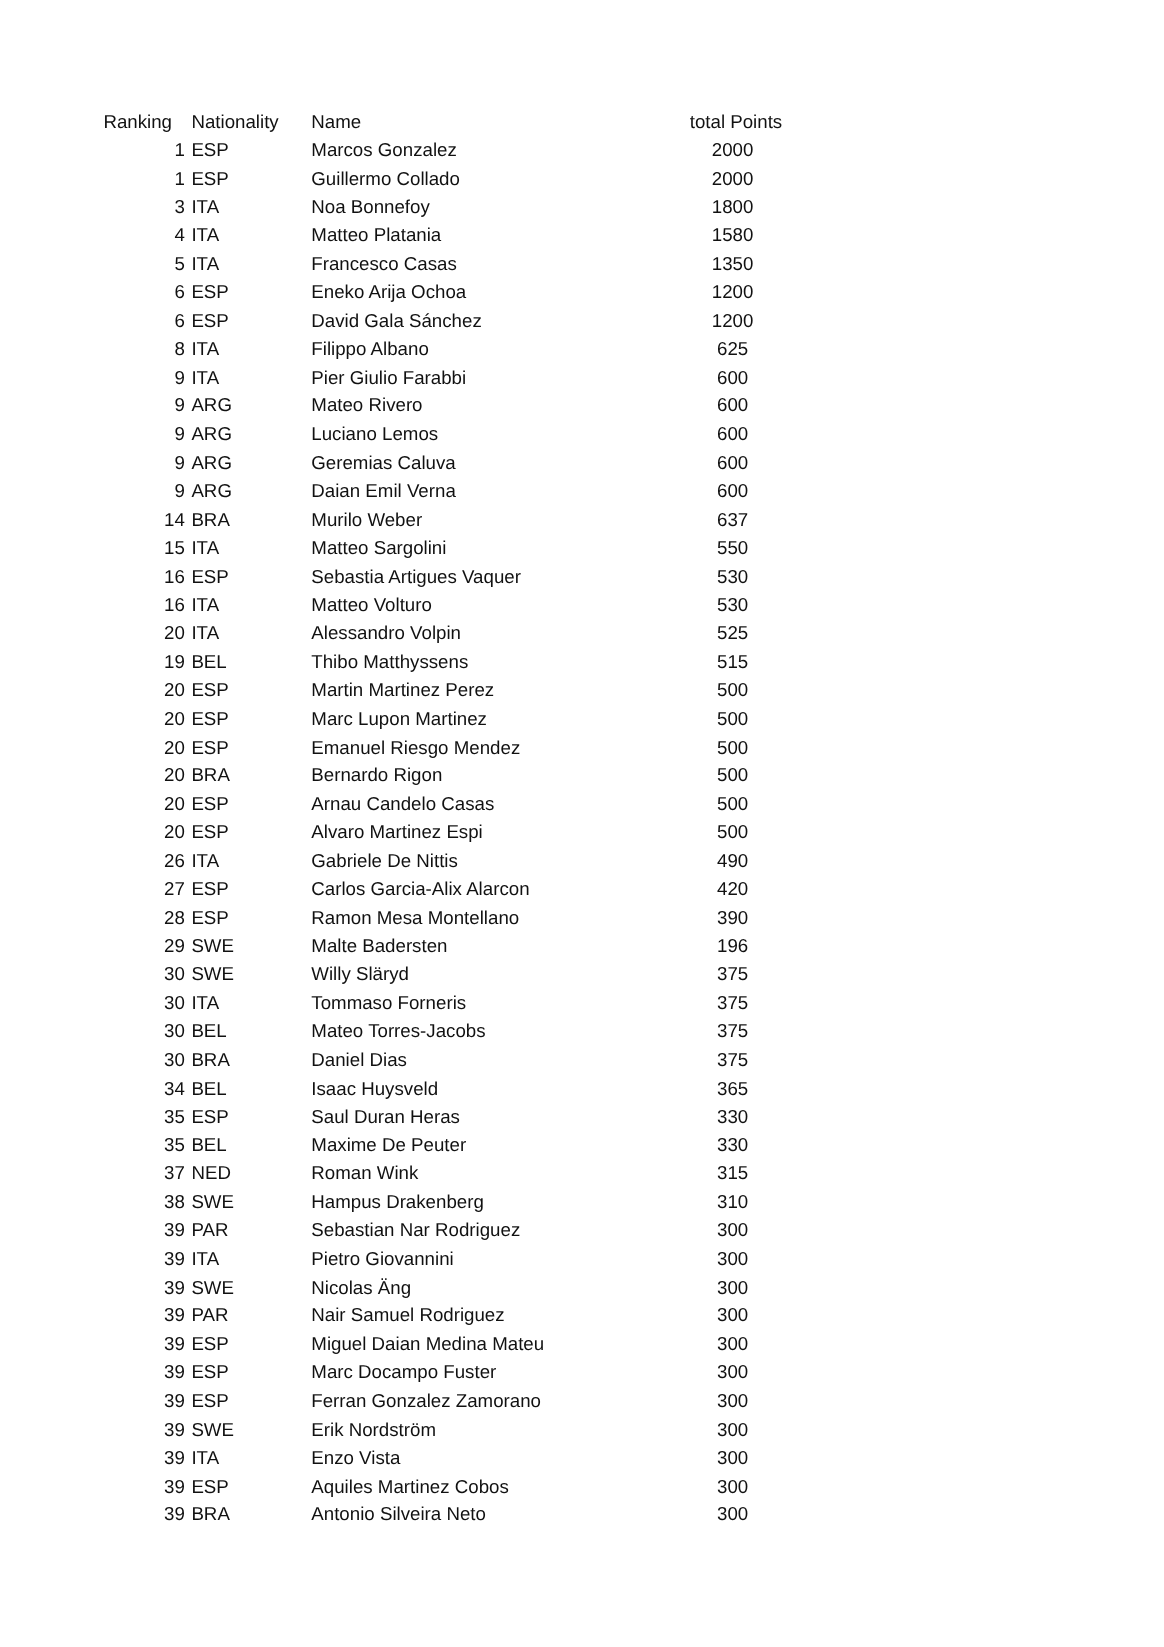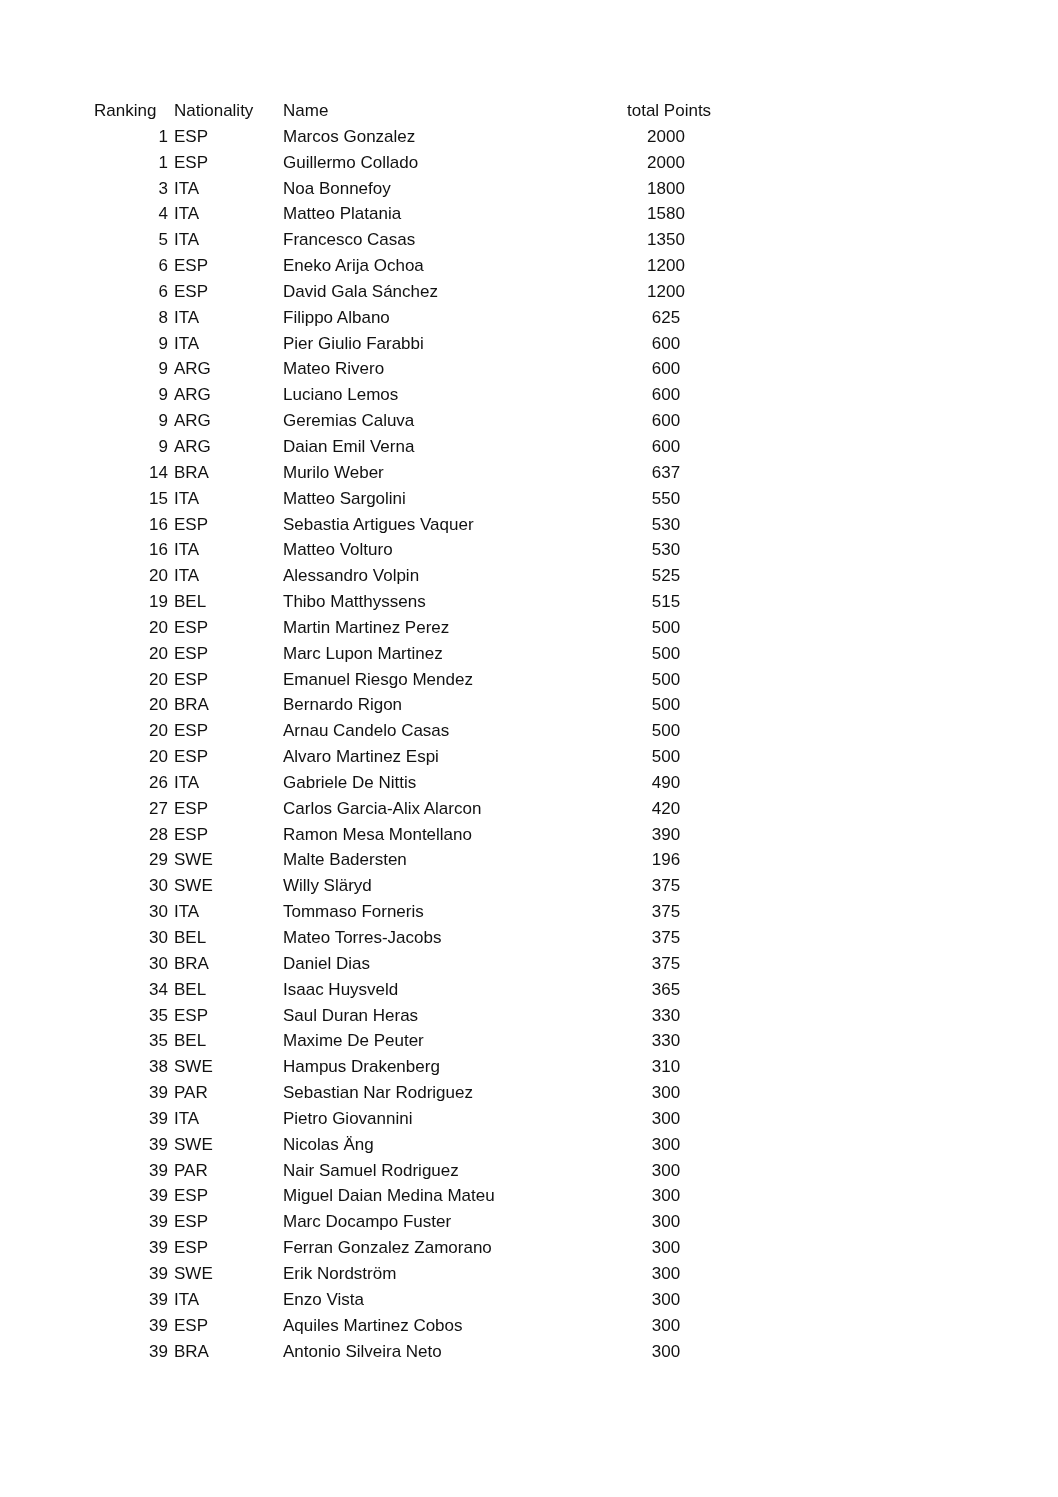--- a/index.html
+++ b/index.html
@@ -257,20 +257,26 @@
         <span class="cell c-name">Saul Duran Heras</span>
         <span class="cell c-pts">330</span>
       </div>
       <div class="row">
         <span class="cell c-rank">35</span>
         <span class="cell c-nat">BEL</span>
         <span class="cell c-name">Maxime De Peuter</span>
         <span class="cell c-pts">330</span>
       </div>
       <div class="row">
+        <span class="cell c-rank">37</span>
+        <span class="cell c-nat">NED</span>
+        <span class="cell c-name">Roman Wink</span>
+        <span class="cell c-pts">315</span>
+      </div>
+      <div class="row">
         <span class="cell c-rank">38</span>
         <span class="cell c-nat">SWE</span>
         <span class="cell c-name">Hampus Drakenberg</span>
         <span class="cell c-pts">310</span>
       </div>
       <div class="row">
         <span class="cell c-rank">39</span>
         <span class="cell c-nat">PAR</span>
         <span class="cell c-name">Sebastian Nar Rodriguez</span>
         <span class="cell c-pts">300</span>

